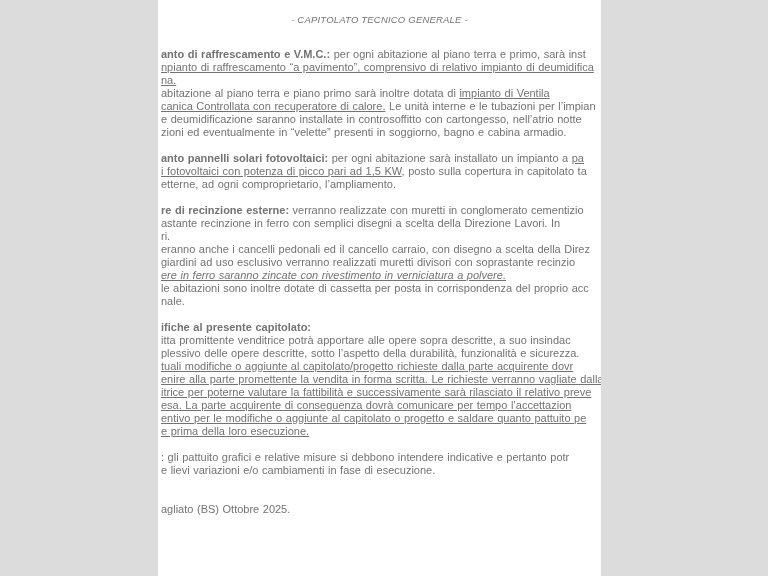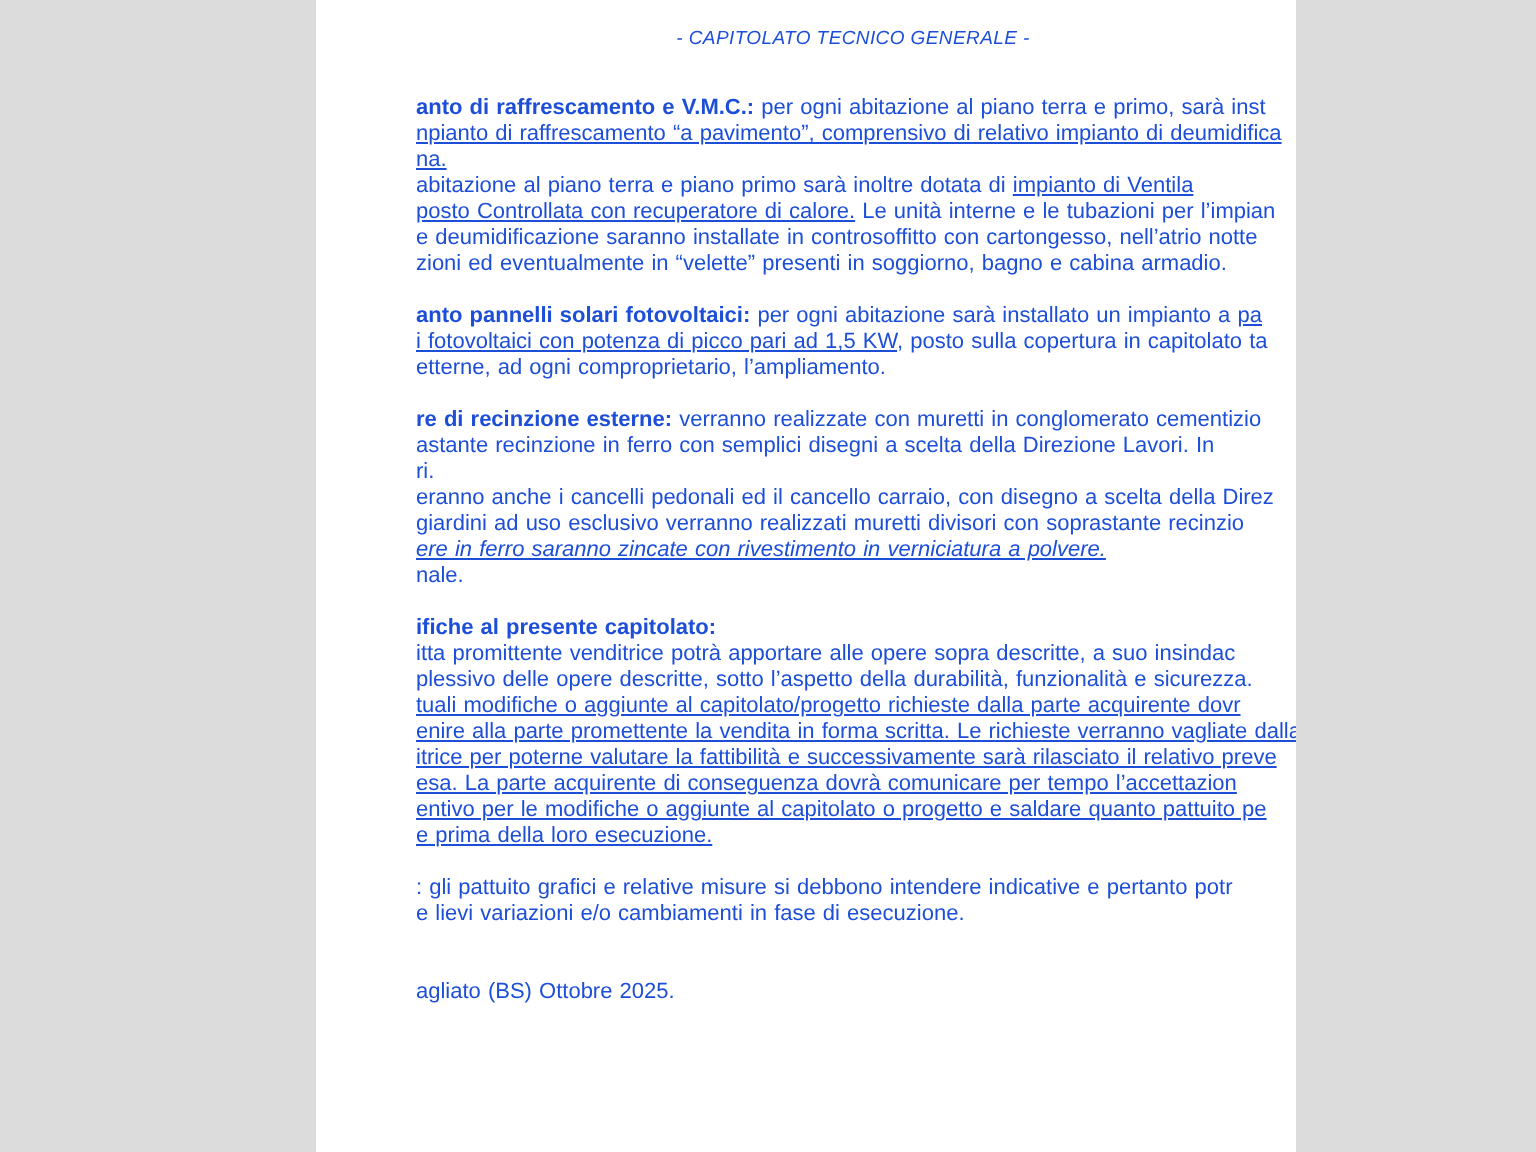--- a/index.html
+++ b/index.html
@@ -35,41 +35,42 @@
   .line.blank { height: 13px; }
   .seg-normal { }
   .seg-underline { text-decoration: underline; }
   .seg-bold-underline { font-weight: bold; }
   .seg-italic-underline { font-style: italic; text-decoration: underline; }
 </style>
 </head>
 <body>
 
 <div class="stage" style="background: rgb(220, 220, 220);">
-  <div class="page" style="background: rgb(255, 255, 255); color: #1d4ed8; padding-left: 47px;">
+  <div class="page" style="background: rgb(255, 255, 255); color: #737373;">
     <div class="doc-header">- CAPITOLATO TECNICO GENERALE -</div>
     <div class="content" id="doc-lines">
         <div class="line"><span class="seg-bold-underline">anto di raffrescamento e V.M.C.:</span><span class="seg-normal"> per ogni abitazione al piano terra e primo, sarà inst</span></div>
         <div class="line"><span class="seg-underline">npianto di raffrescamento “a pavimento”, comprensivo di relativo impianto di deumidifica</span></div>
         <div class="line"><span class="seg-underline">na.</span></div>
         <div class="line"><span class="seg-normal"> abitazione al piano terra e piano primo sarà inoltre dotata di </span><span class="seg-underline">impianto di Ventila</span></div>
-        <div class="line"><span class="seg-underline">posto Controllata con recuperatore di calore.</span><span class="seg-normal"> Le unità interne e le tubazioni per l’impian</span></div>
+        <div class="line"><span class="seg-underline">canica Controllata con recuperatore di calore.</span><span class="seg-normal"> Le unità interne e le tubazioni per l’impian</span></div>
         <div class="line"><span class="seg-normal"> e deumidificazione saranno installate in controsoffitto con cartongesso, nell’atrio notte</span></div>
         <div class="line"><span class="seg-normal">zioni ed eventualmente in “velette” presenti in soggiorno, bagno e cabina armadio.</span></div>
         <div class="line blank"></div>
         <div class="line"><span class="seg-bold-underline">anto pannelli solari fotovoltaici:</span><span class="seg-normal"> per ogni abitazione sarà installato un impianto a </span><span class="seg-underline">pa</span></div>
         <div class="line"><span class="seg-underline">i fotovoltaici con potenza di picco pari ad 1,5 KW</span><span class="seg-normal">, posto sulla copertura in capitolato ta</span></div>
         <div class="line"><span class="seg-normal">etterne, ad ogni comproprietario, l’ampliamento.</span></div>
         <div class="line blank"></div>
         <div class="line"><span class="seg-bold-underline">re di recinzione esterne:</span><span class="seg-normal"> verranno realizzate con muretti in conglomerato cementizio</span></div>
         <div class="line"><span class="seg-normal">astante recinzione in ferro con semplici disegni a scelta della Direzione Lavori. In</span></div>
         <div class="line"><span class="seg-normal">ri.</span></div>
         <div class="line"><span class="seg-normal">eranno anche i cancelli pedonali ed il cancello carraio, con disegno a scelta della Direz</span></div>
         <div class="line"><span class="seg-normal"> giardini ad uso esclusivo verranno realizzati muretti divisori con soprastante recinzio</span></div>
         <div class="line"><span class="seg-italic-underline">ere in ferro saranno zincate con rivestimento in verniciatura a polvere.</span></div>
+        <div class="line"><span class="seg-normal"> le abitazioni sono inoltre dotate di cassetta per posta in corrispondenza del proprio acc</span></div>
         <div class="line"><span class="seg-normal">nale.</span></div>
         <div class="line blank"></div>
         <div class="line"><span class="seg-bold-underline">ifiche al presente capitolato:</span></div>
         <div class="line"><span class="seg-normal">itta promittente venditrice potrà apportare alle opere sopra descritte, a suo insindac</span></div>
         <div class="line"><span class="seg-normal">plessivo delle opere descritte, sotto l’aspetto della durabilità, funzionalità e sicurezza.</span></div>
         <div class="line"><span class="seg-underline">tuali modifiche o aggiunte al capitolato/progetto richieste dalla parte acquirente dovr</span></div>
         <div class="line"><span class="seg-underline">enire alla parte promettente la vendita in forma scritta. Le richieste verranno vagliate dalla</span></div>
         <div class="line"><span class="seg-underline">itrice per poterne valutare la fattibilità e successivamente sarà rilasciato il relativo preve</span></div>
         <div class="line"><span class="seg-underline">esa. La parte acquirente di conseguenza dovrà comunicare per tempo l’accettazion</span></div>
         <div class="line"><span class="seg-underline">entivo per le modifiche o aggiunte al capitolato o progetto e saldare quanto pattuito pe</span></div>

